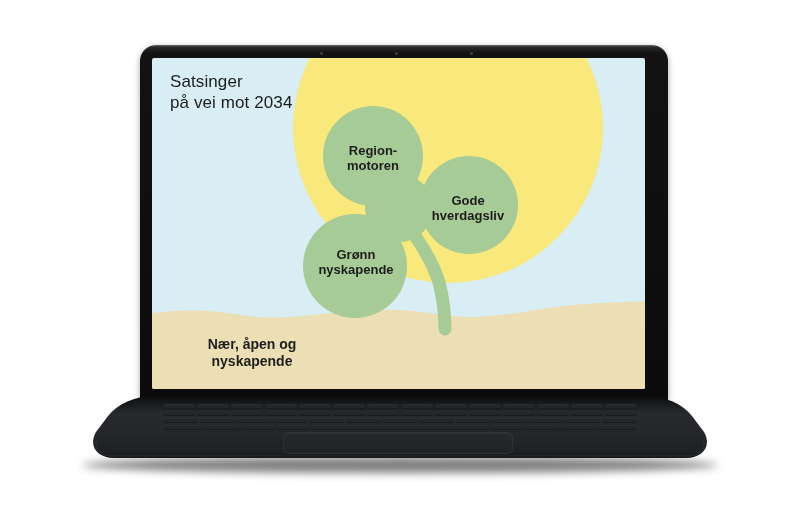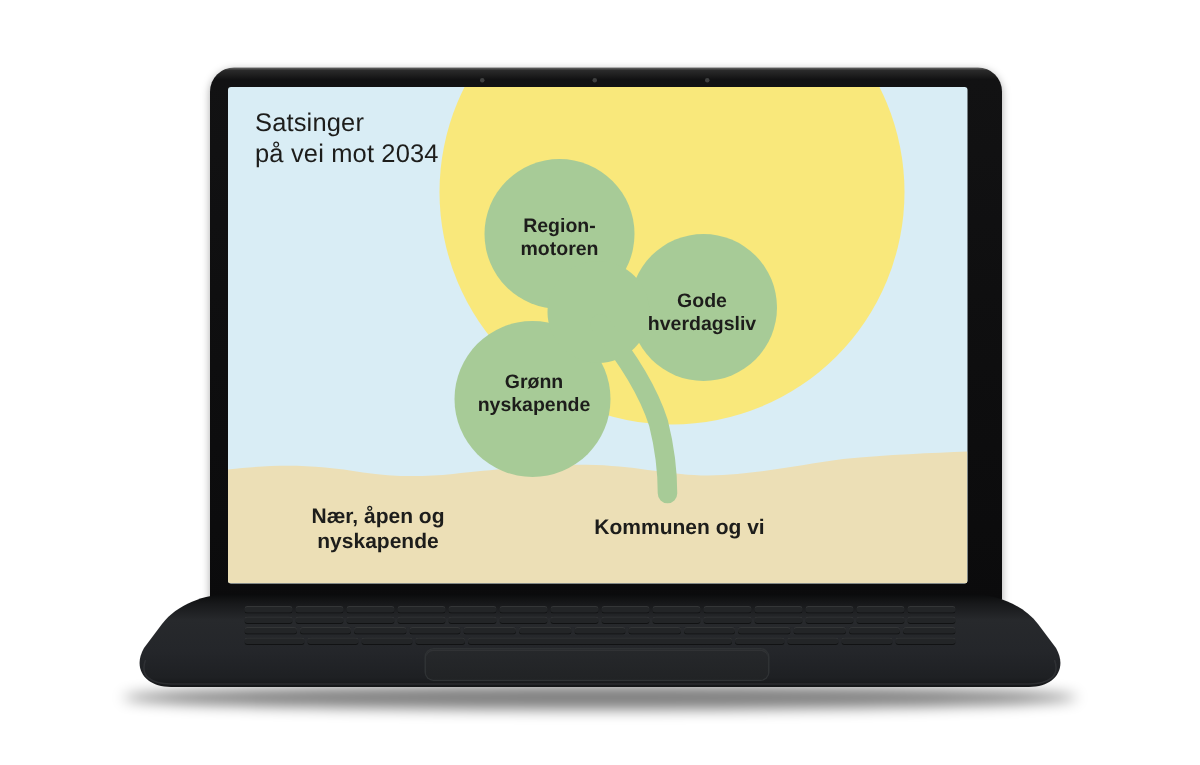--- a/index.html
+++ b/index.html
@@ -97,21 +97,20 @@
       </div>
       <div class="t ctr leaf-label leaf-3">
         <span class="ln">Grønn</span>
         <span class="ln">nyskapende</span>
       </div>
 
       <div class="t ctr ground-left">
         <span class="ln">Nær, åpen og</span>
         <span class="ln">nyskapende</span>
       </div>
-      <div class="t ctr ground-center">Kommunen og vi</div>
     </div>
   </div>
 
   <svg class="base-svg" width="800" height="110" viewBox="0 0 800 110">
     <defs>
       <linearGradient id="deckGrad" x1="0" y1="0" x2="0" y2="1">
         <stop offset="0" stop-color="#0a0b0c"></stop>
         <stop offset=".10" stop-color="#17181a"></stop>
         <stop offset=".28" stop-color="#27292c"></stop>
         <stop offset=".62" stop-color="#24262a"></stop>

